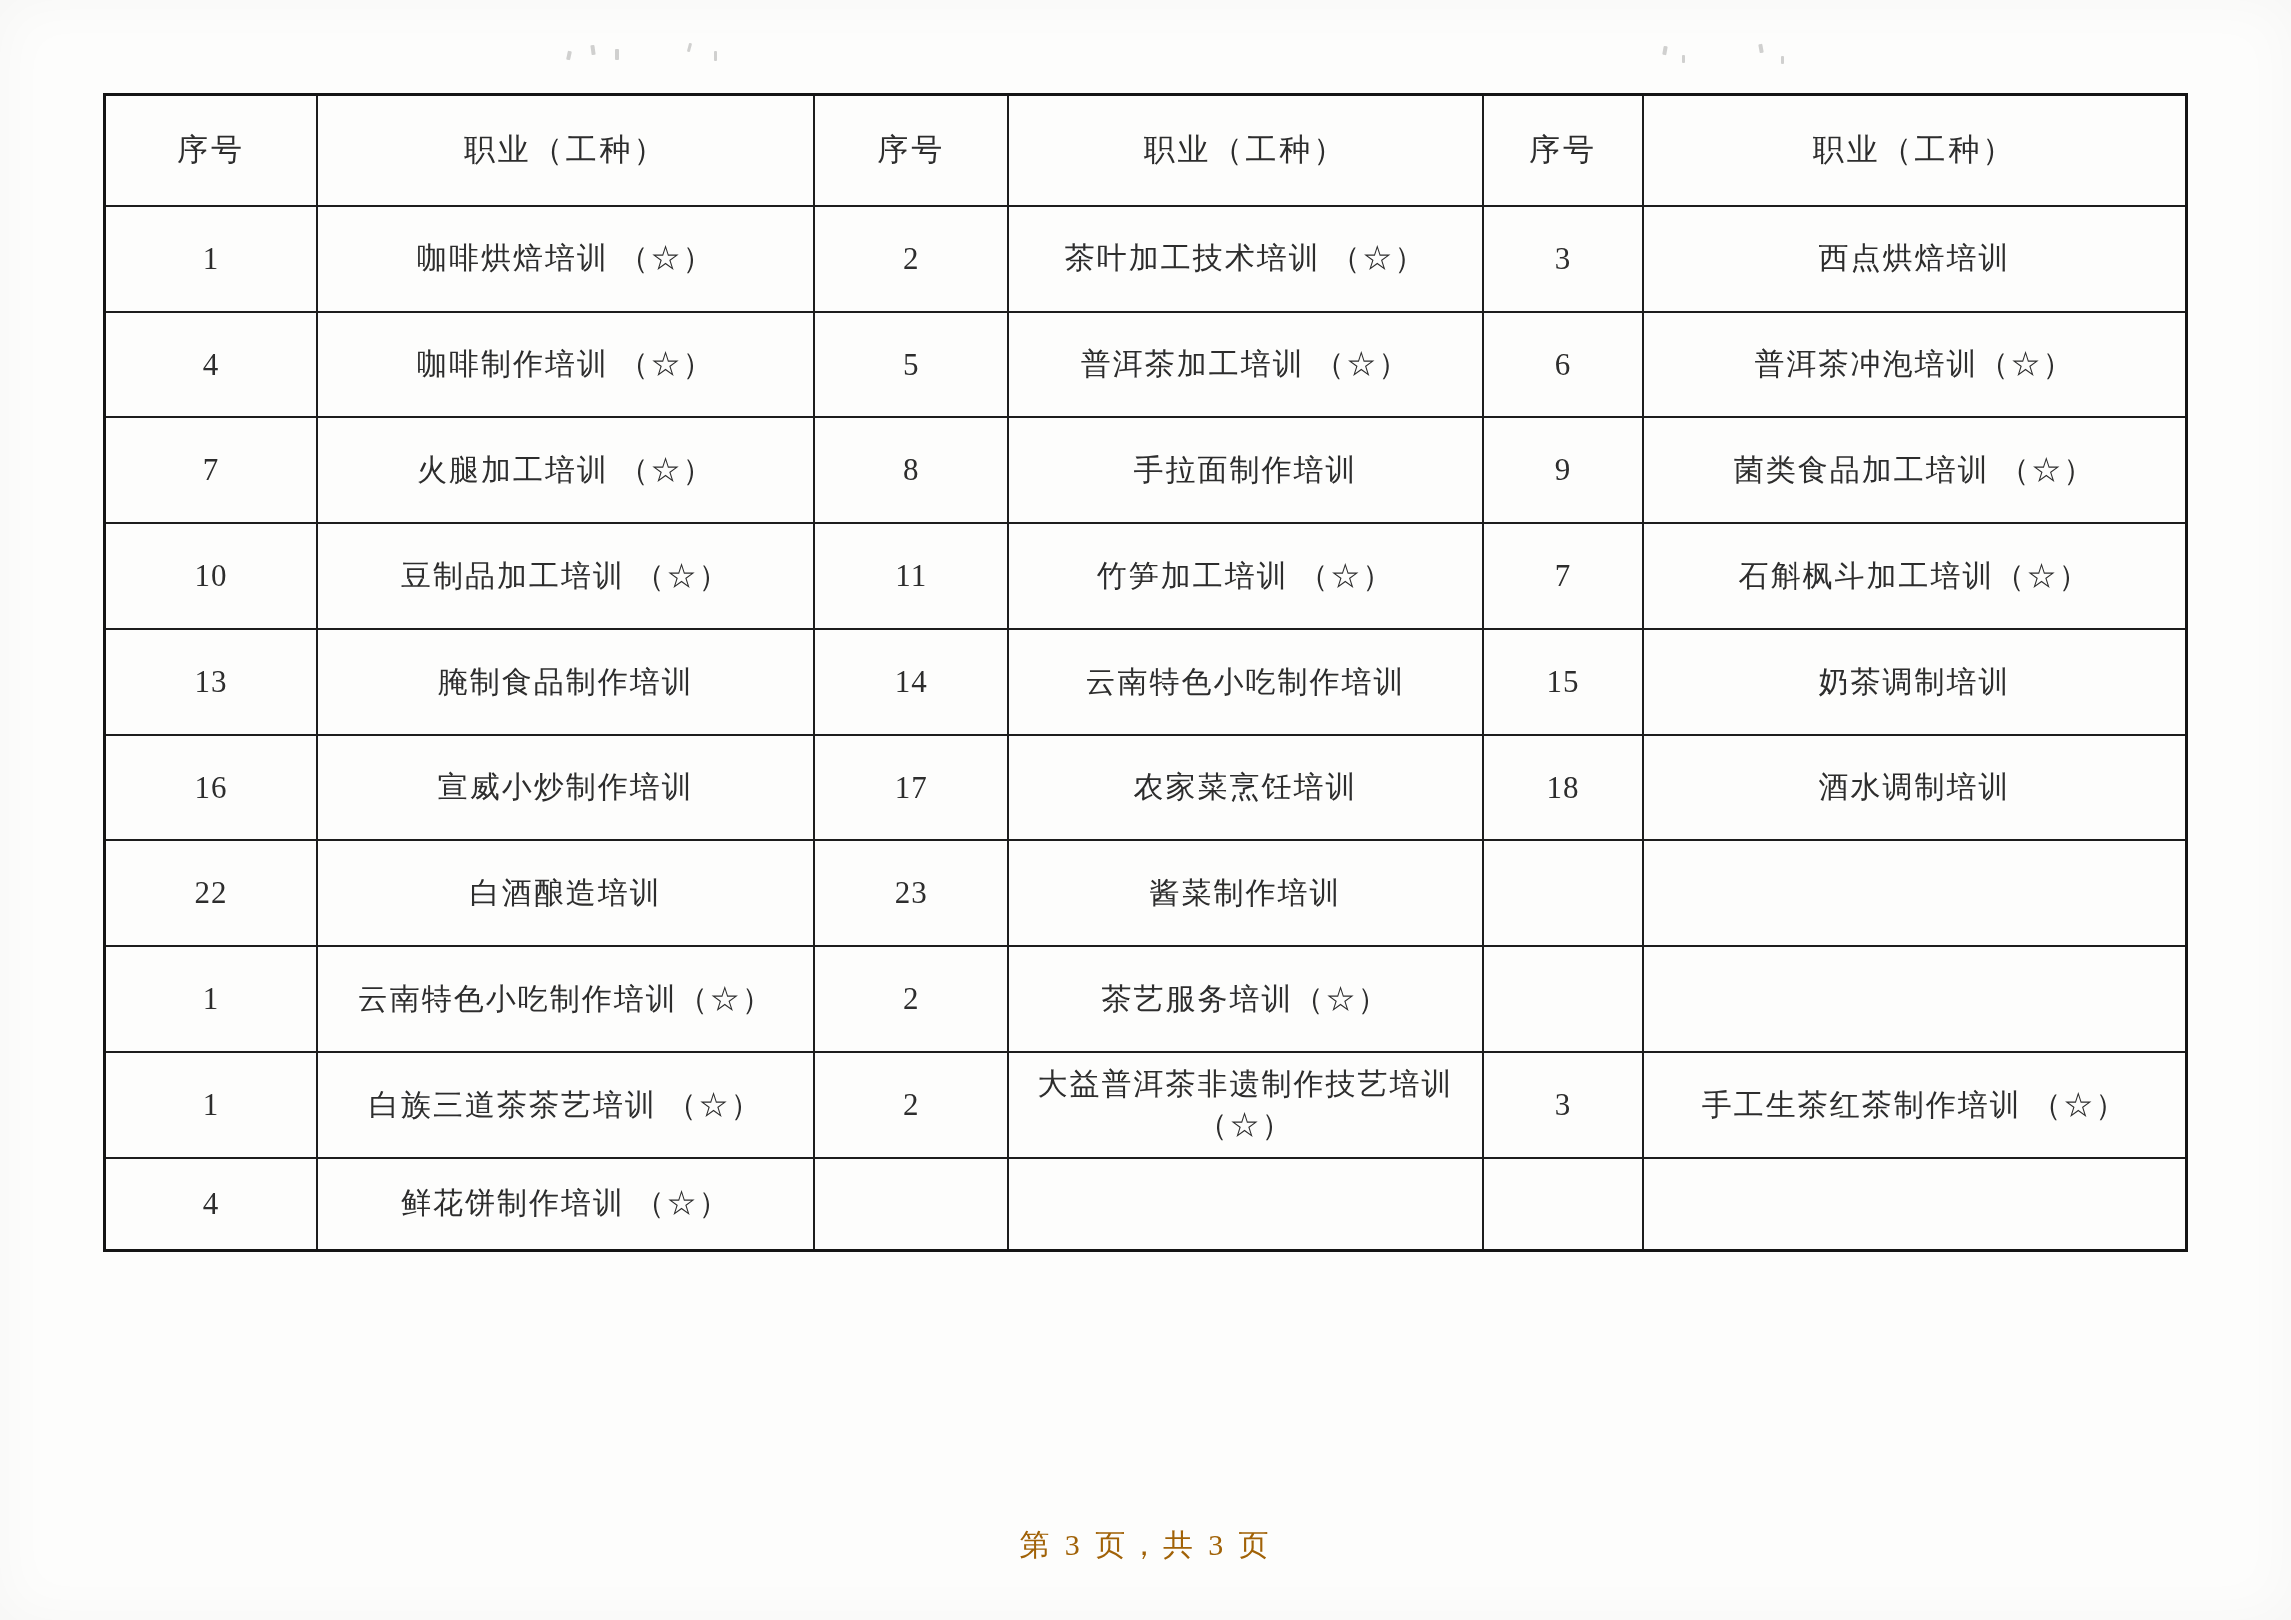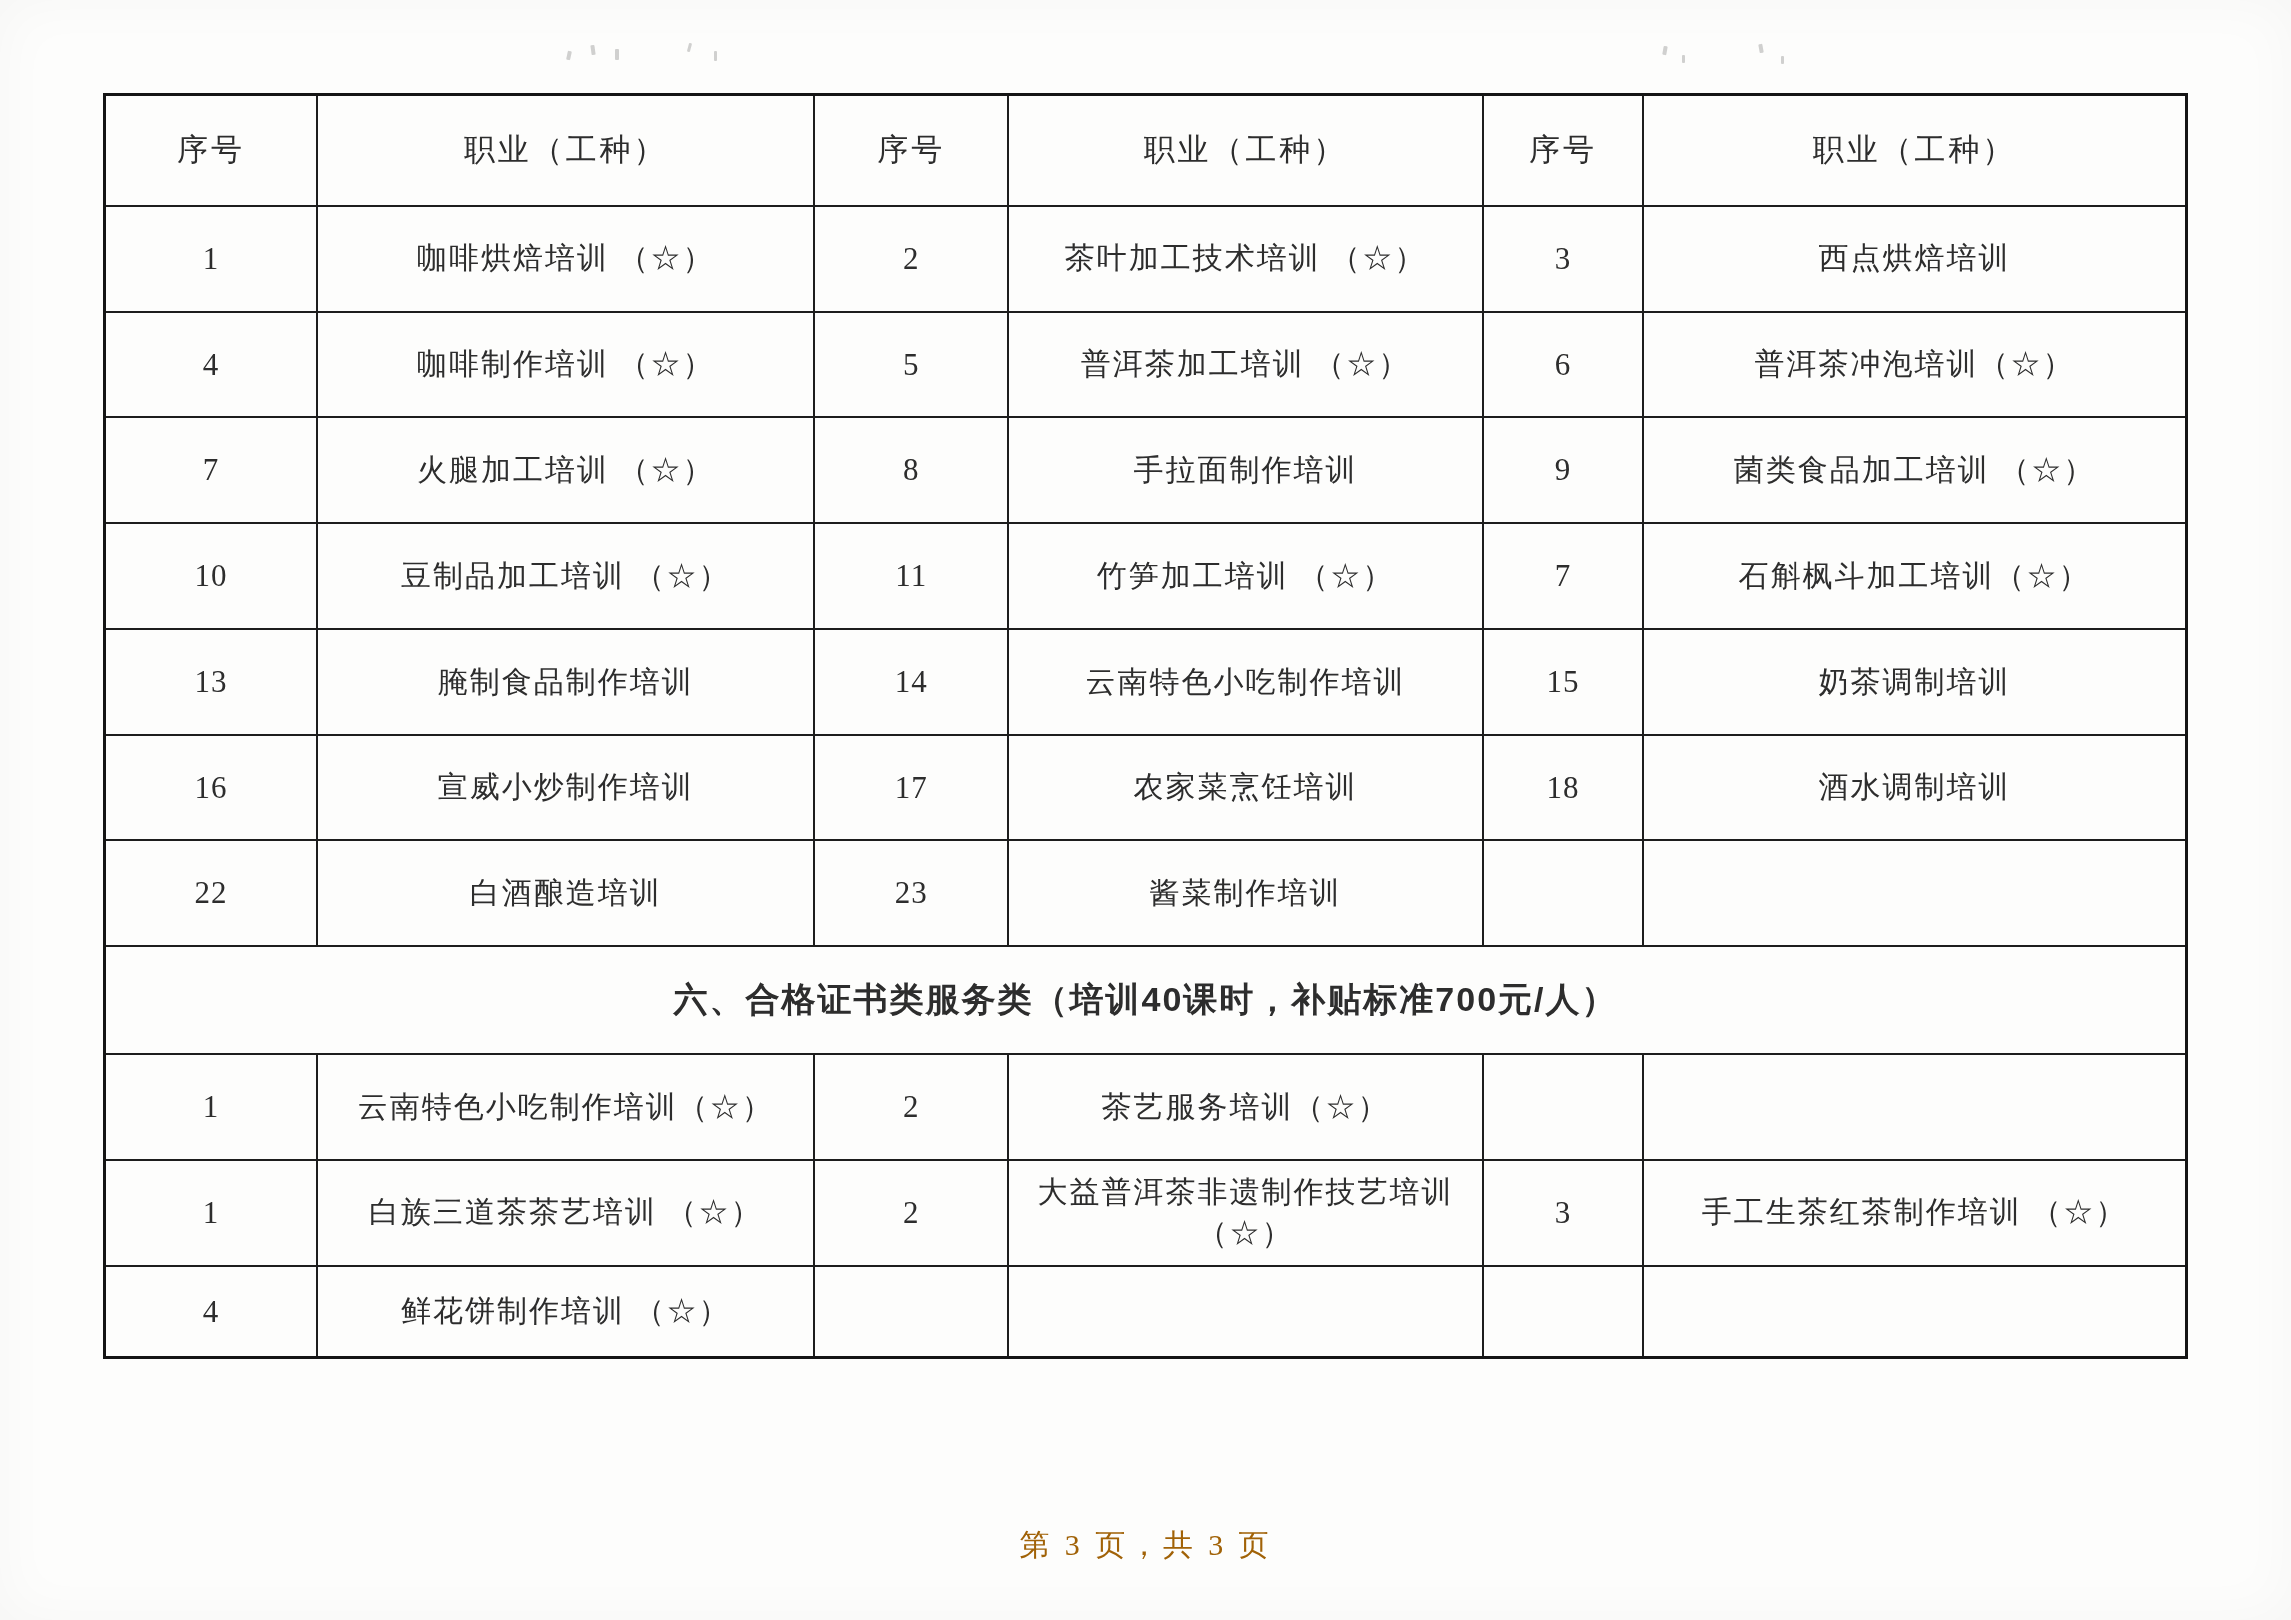--- a/index.html
+++ b/index.html
@@ -154,23 +154,20 @@
           <td class="occ">酒水调制培训</td>
         </tr>
         <tr class="data-row">
           <td class="seq">22</td>
           <td class="occ">白酒酿造培训</td>
           <td class="seq">23</td>
           <td class="occ">酱菜制作培训</td>
           <td class="seq"></td>
           <td class="occ"></td>
         </tr>
-        <tr class="section-row">
-          <td class="section-title" colspan="6">六、合格证书类服务类（培训40课时，补贴标准700元/人）</td>
-        </tr>
         <tr class="data-row">
           <td class="seq">1</td>
           <td class="occ">云南特色小吃制作培训（☆）</td>
           <td class="seq">2</td>
           <td class="occ">茶艺服务培训（☆）</td>
           <td class="seq"></td>
           <td class="occ"></td>
         </tr>
         <tr class="data-row">
           <td class="seq">1</td>

